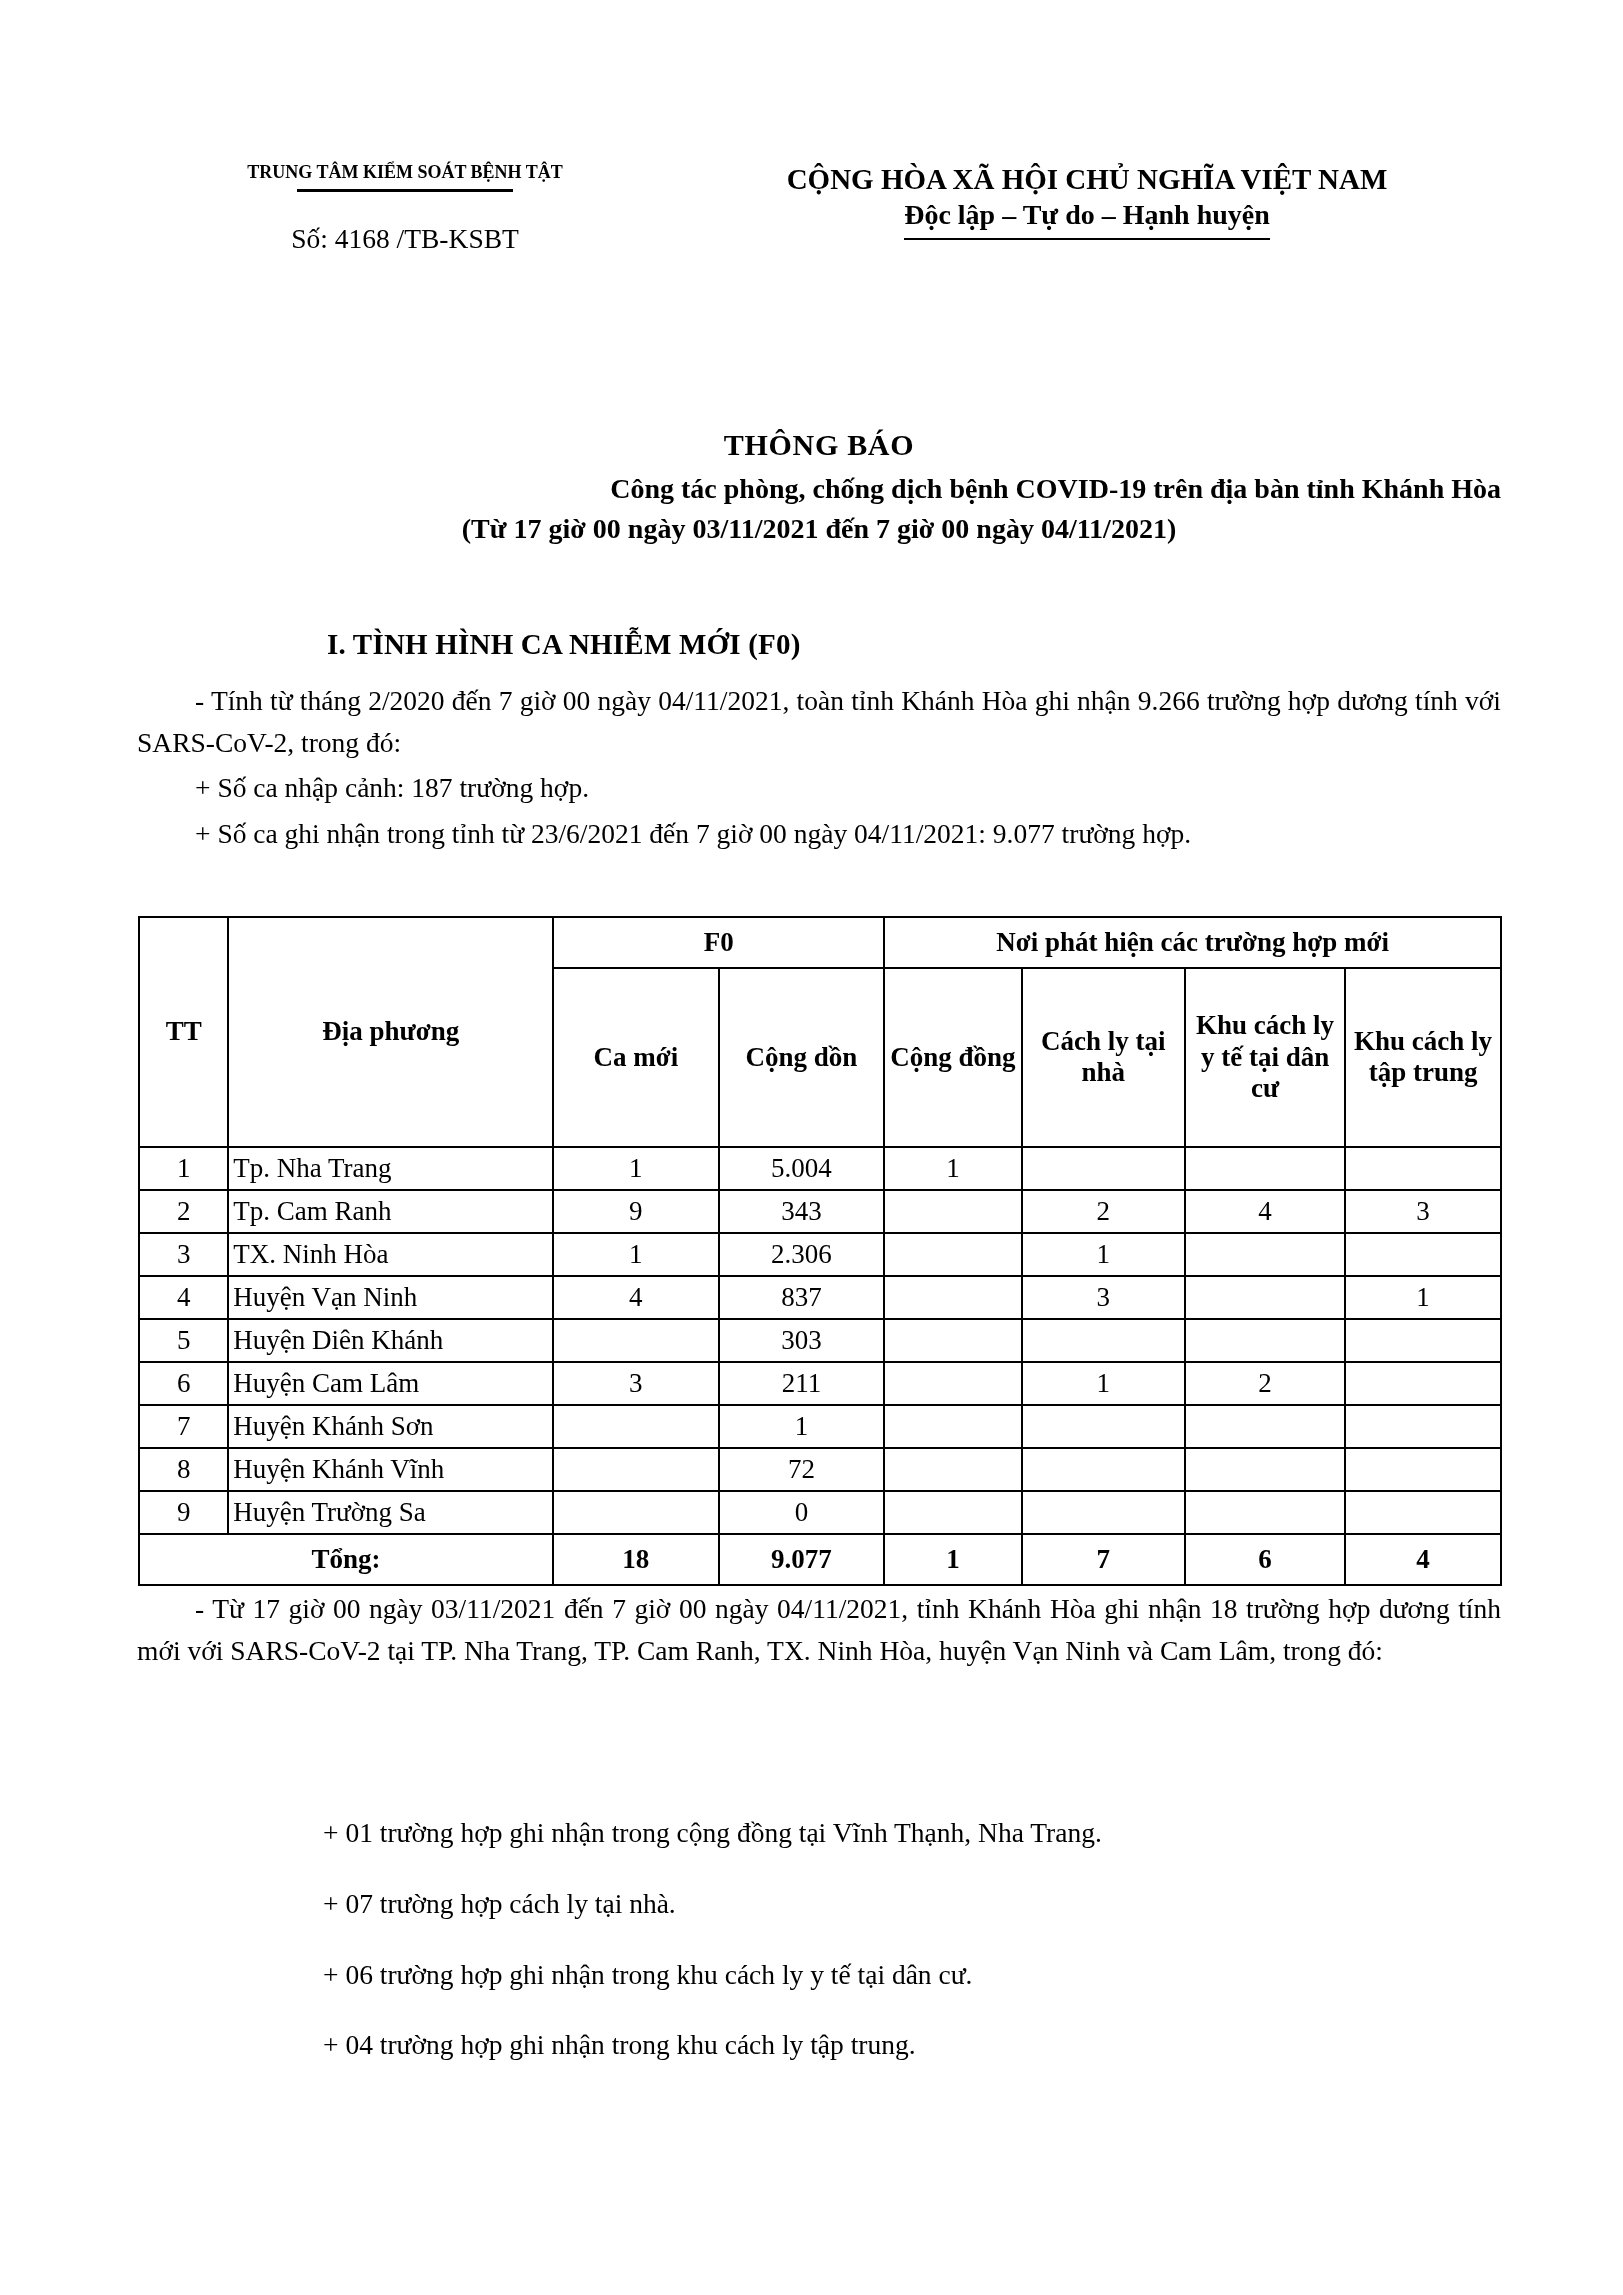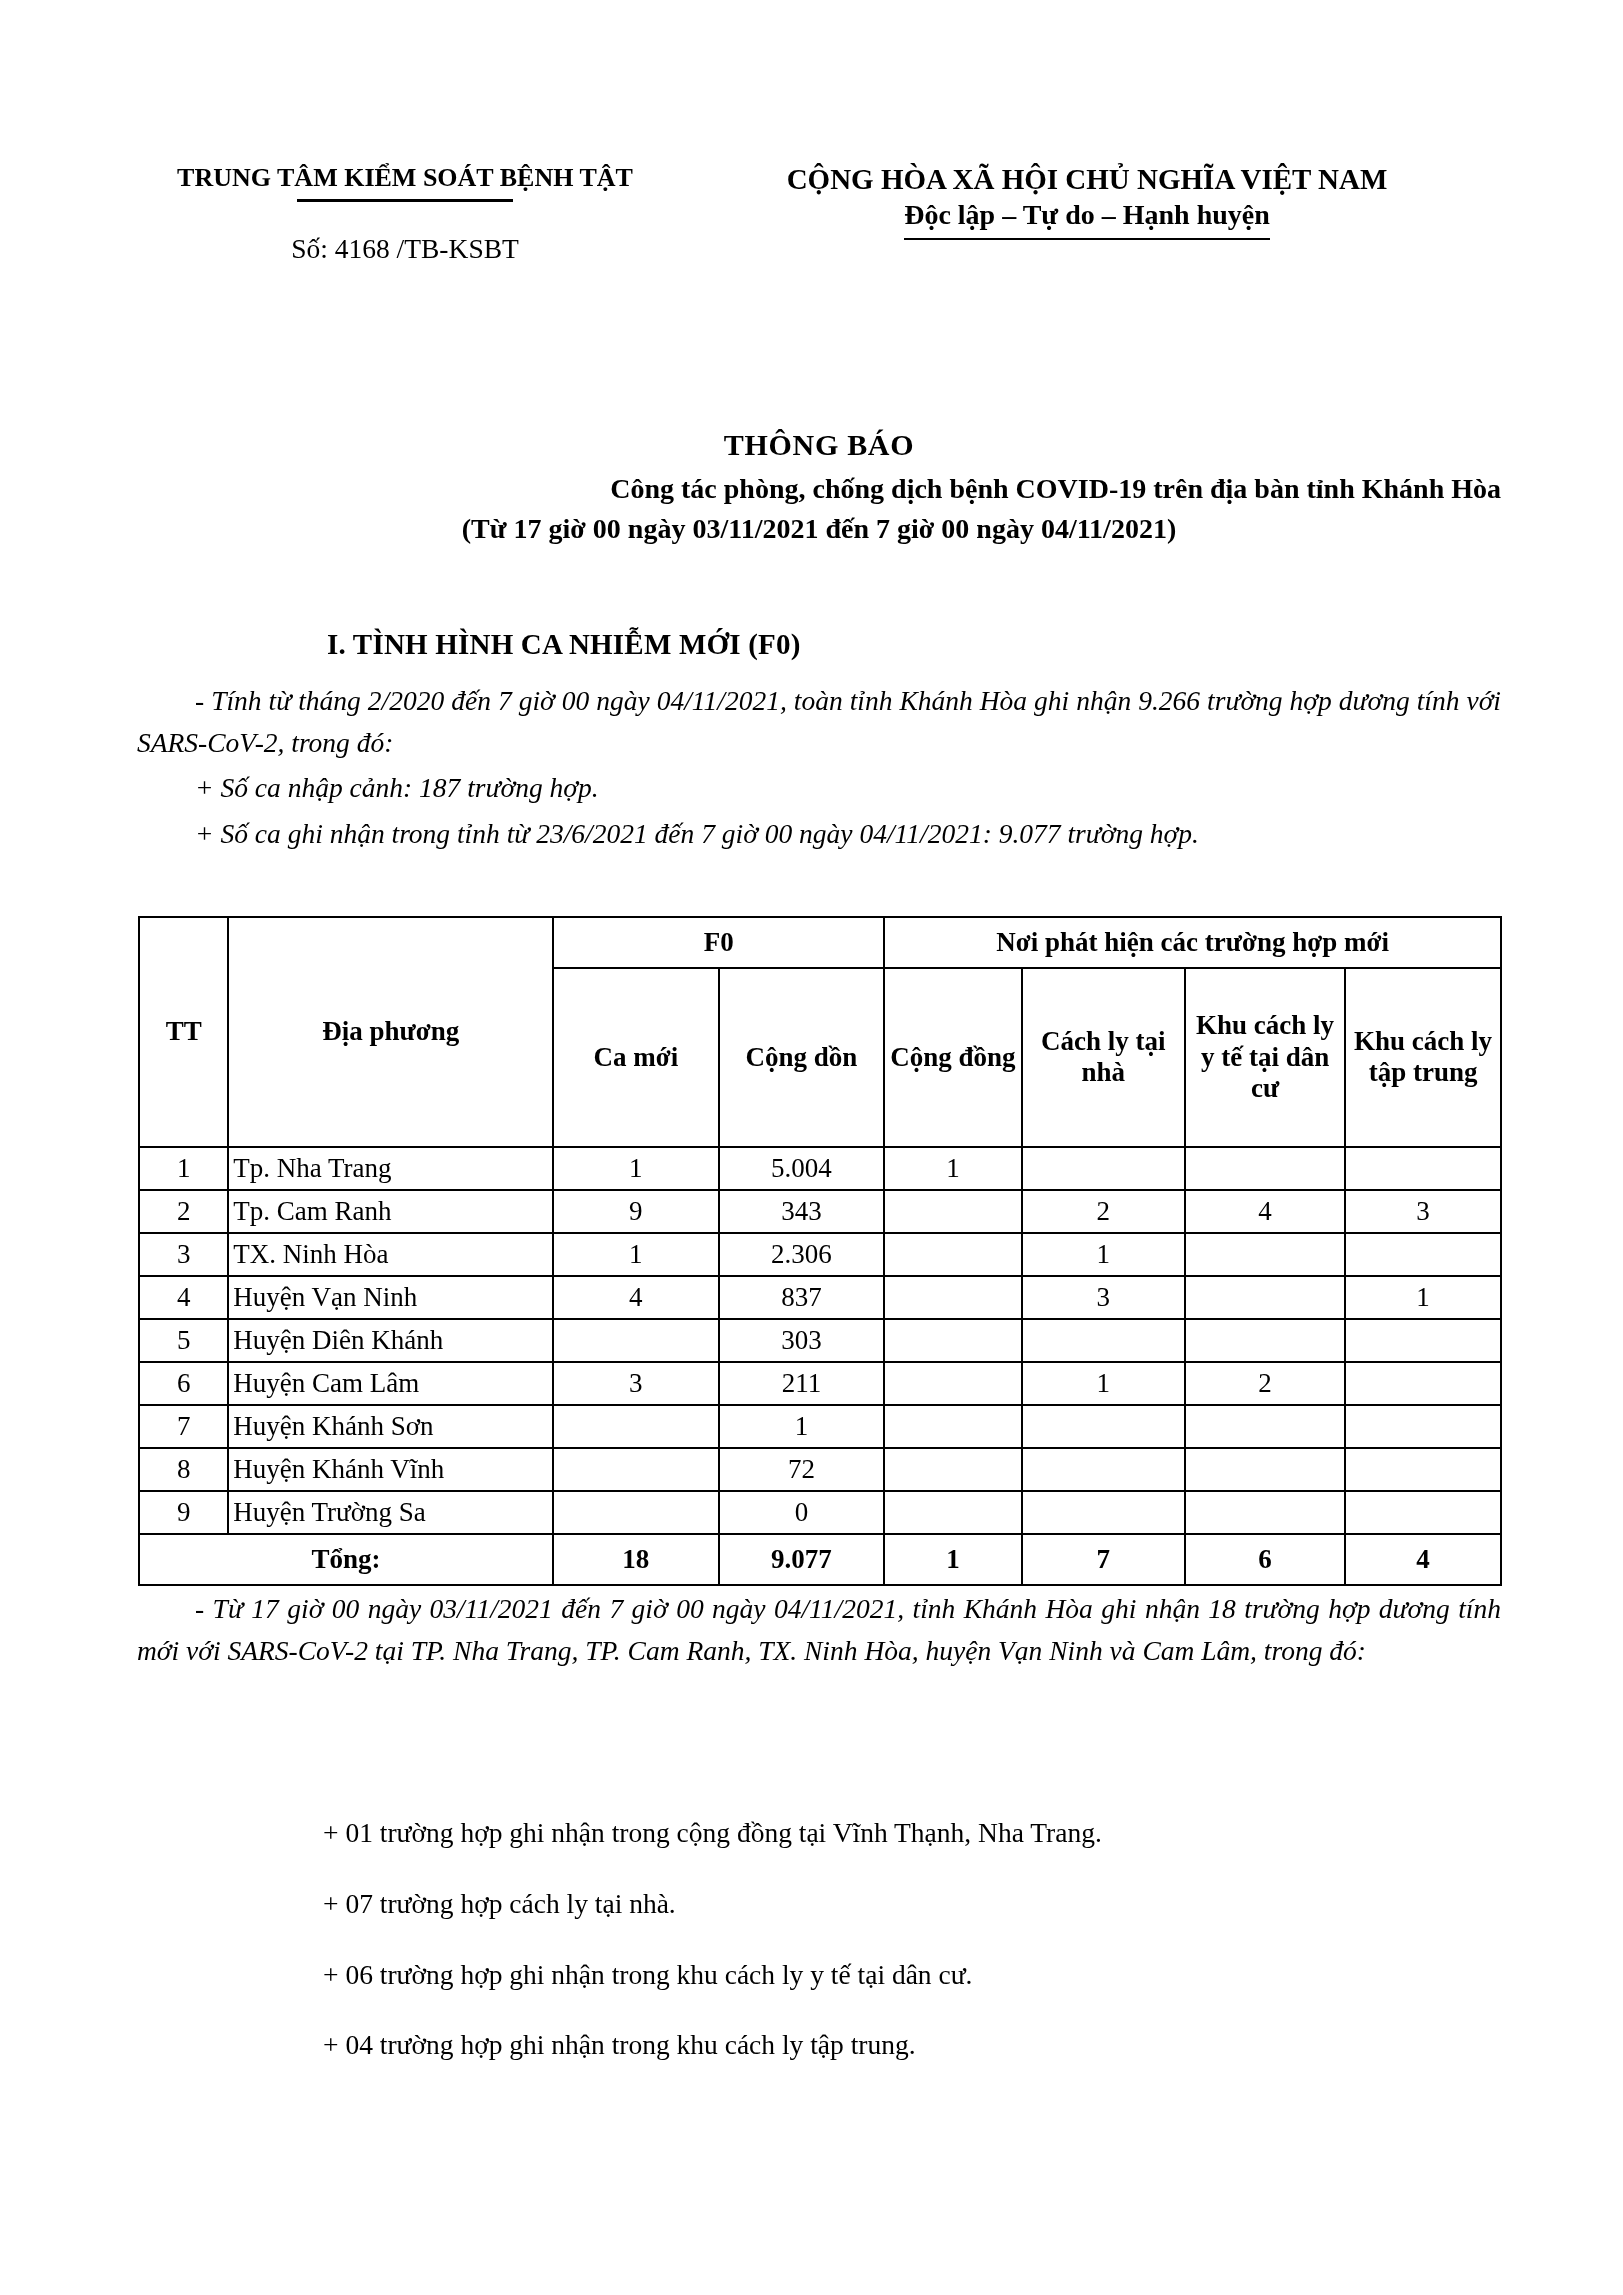--- a/index.html
+++ b/index.html
@@ -44,21 +44,21 @@
     text-align: center;
     position: relative;
   }
   .org-line1 {
     font-size: 27.5px;
     letter-spacing: 0.3px;
     line-height: 1.22;
     white-space: nowrap;
   }
   .org-line2 {
-    font-size: 26px;
+    font-size: 18px;
     font-weight: bold;
     line-height: 1.22;
     white-space: nowrap;
   }
   .nation-line1 {
     font-size: 29px;
     font-weight: bold;
     line-height: 1.22;
     white-space: nowrap;
   }
@@ -130,21 +130,20 @@
     top: 680px;
     left: 137px;
     width: 1364px;
     font-size: 27.5px;
     line-height: 1.52;
   }
   .para {
     text-align: justify;
     text-justify: inter-word;
     margin: 0 0 3.9px 0;
-    font-style: italic;
   }
   .para.indent { text-indent: 58px; }
   .para.last-line-left { text-align-last: left; }
 
   
   .tbl-wrap {
     position: absolute;
     top: 916px;
     left: 138px;
     width: 1364px;

